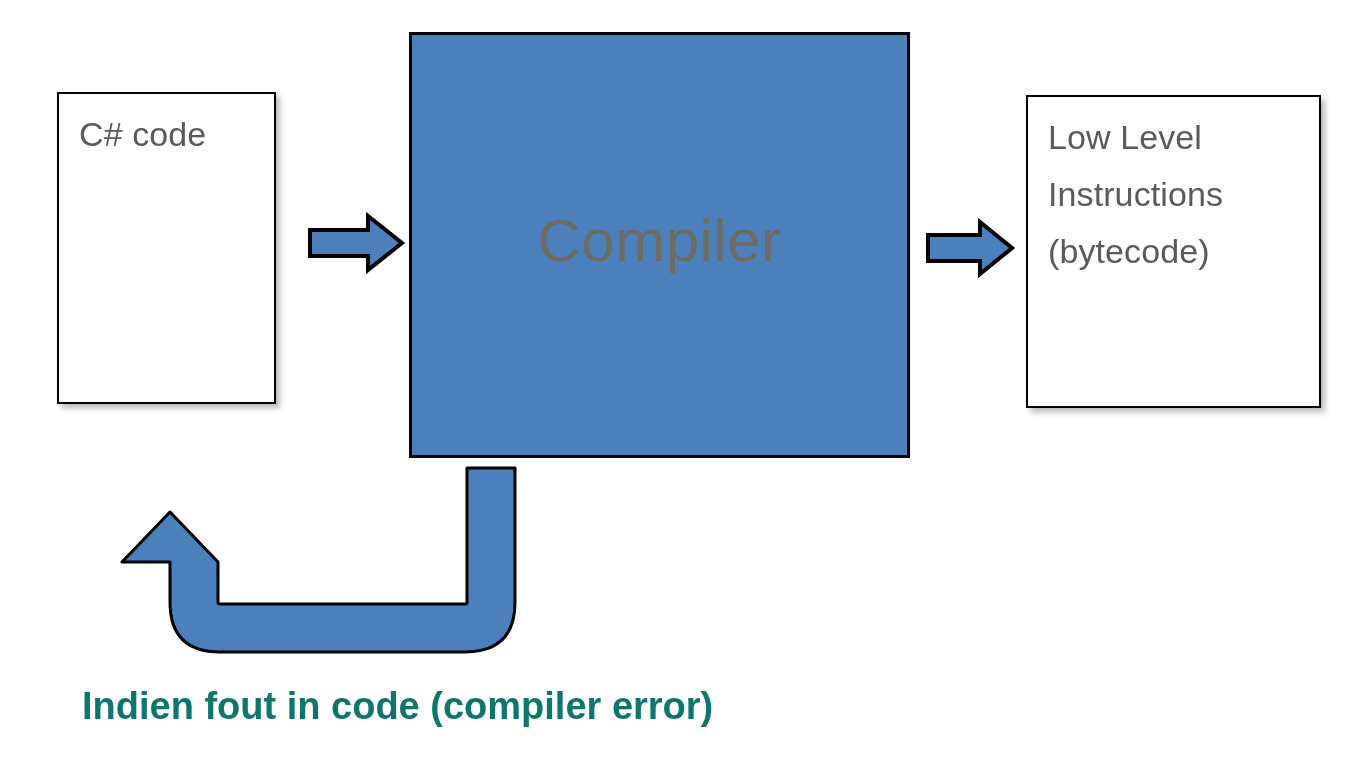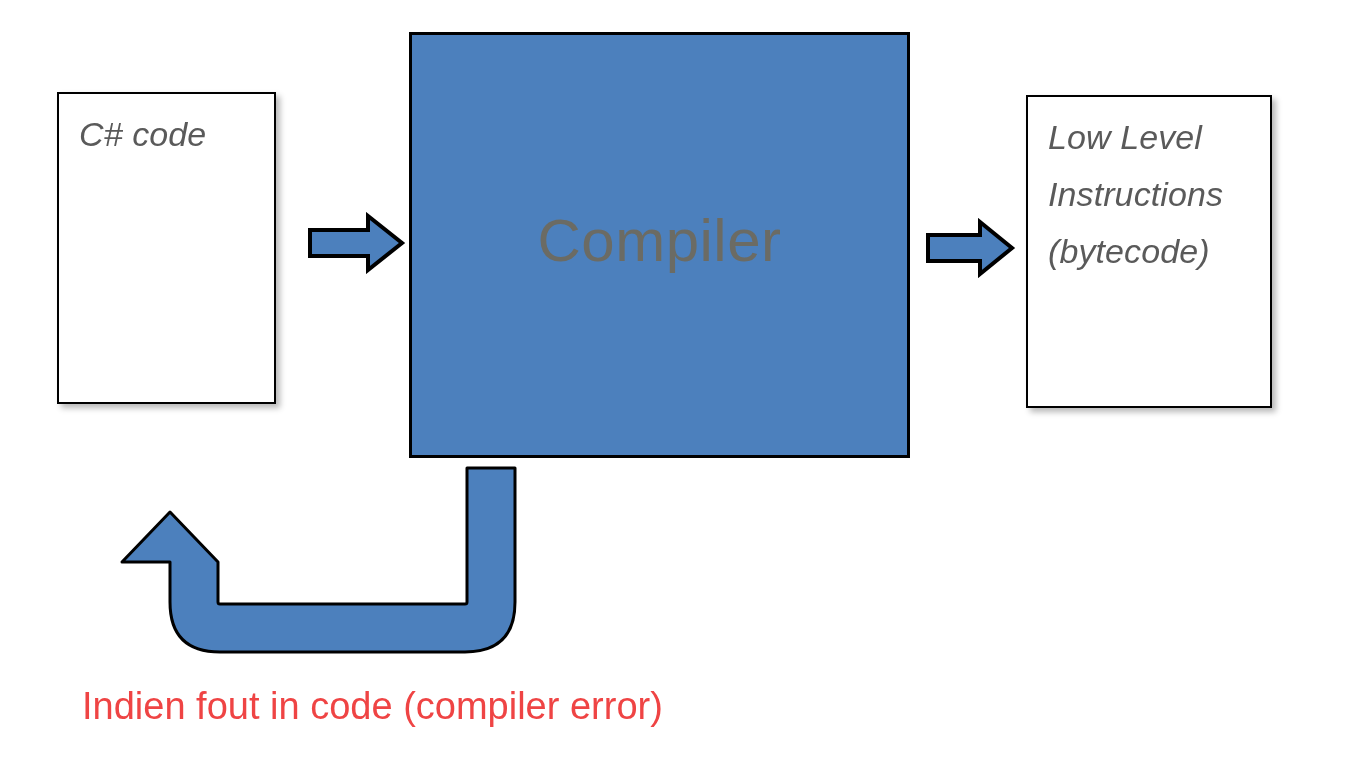--- a/index.html
+++ b/index.html
@@ -29,33 +29,32 @@
   .doc-box .doc-text {
     position: absolute;
     left: 20px;
     top: 12px;
     right: 6px;
     color: #5a5a5a;
     font-size: 34px;
     line-height: 57px;
     white-space: pre-line;
     letter-spacing: 0.1px;
-    font-style: italic;
   }
 
   #box-csharp {
     left: 57px;
     top: 92px;
     width: 219px;
     height: 312px;
   }
   #box-bytecode {
     left: 1026px;
     top: 95px;
-    width: 246px;
+    width: 295px;
     height: 313px;
   }
 
   
   #box-compiler {
     position: absolute;
     left: 409px;
     top: 32px;
     width: 501px;
     height: 426px;
@@ -87,24 +86,25 @@
     position: absolute;
     left: 110px;
     top: 462px;
   }
 
   
   #caption {
     position: absolute;
     left: 82px;
     top: 683px;
-    color: #ef4444;
+    color: #0f766e;
     font-size: 38px;
     line-height: 46px;
     white-space: nowrap;
+    font-weight: bold;
   }
 </style>
 </head>
 <body>
 
 <div id="canvas">
 
   <div id="box-csharp" class="doc-box">
     <div class="doc-text">C# code</div>
   </div>

